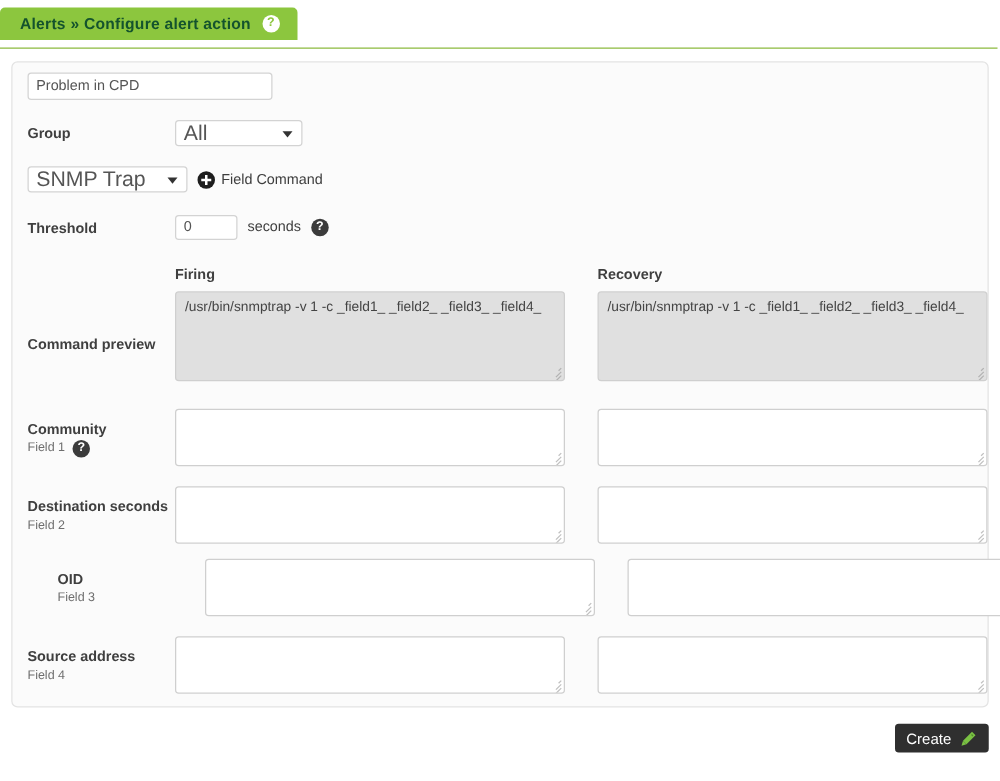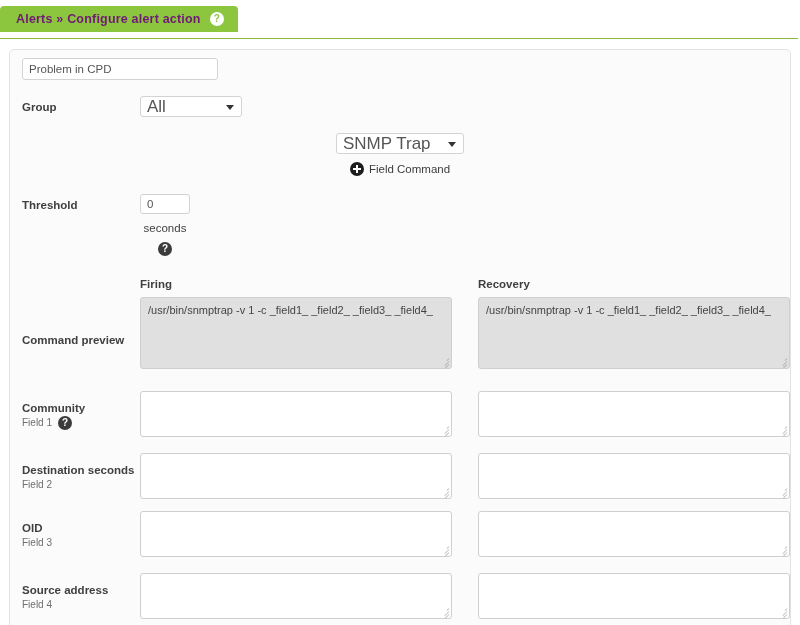--- a/index.html
+++ b/index.html
@@ -30,21 +30,21 @@
     height: 26px;
     padding: 0 14px 0 16px;
     background: #8cc63e;
     border-radius: 4px 4px 0 0;
     display: flex;
     align-items: center;
     gap: 9px;
     box-sizing: border-box;
   }
   .tab-title {
-    color: #701a75;
+    color: #14532d;
     font-weight: bold;
     font-size: 12.5px;
     letter-spacing: 0.2px;
     white-space: nowrap;
   }
   .help-icon {
     width: 14px;
     height: 14px;
     border-radius: 50%;
     background: #ffffff;
@@ -142,21 +142,21 @@
     top: 50%;
     margin-top: -2px;
     width: 0; height: 0;
     border-left: 4px solid transparent;
     border-right: 4px solid transparent;
     border-top: 5px solid #333;
   }
   .group-select { width: 102px; }
   .command-select { width: 128px; }
 
-  .inline-row { display: flex; align-items: center; gap: 8px; flex-direction: column; }
+  .inline-row { display: flex; align-items: center; gap: 8px; }
 
   .create-command {
     display: inline-flex;
     align-items: center;
     gap: 5px;
     font-size: 11.5px;
     color: #3d3d3d;
     cursor: pointer;
   }
   .plus-icon {
@@ -429,21 +429,21 @@
               <i></i>
             </span>
         </div>
       </div>
     </div>
   </div>
 
   <div class="spacer-12"></div>
 
   <div class="row">
-    <div class="label-cell" style="padding-top:10px;">
+    <div class="label-cell" style="padding-top:10px;margin-left:24px;">
       <div class="label">OID</div>
       <div class="sublabel">
         <span>Field 3</span>
       </div>
     </div>
     <div class="fields-cell">
       <div class="col">
         <div class="ta ta-blank">
           <span></span>
           <span class="grip">

